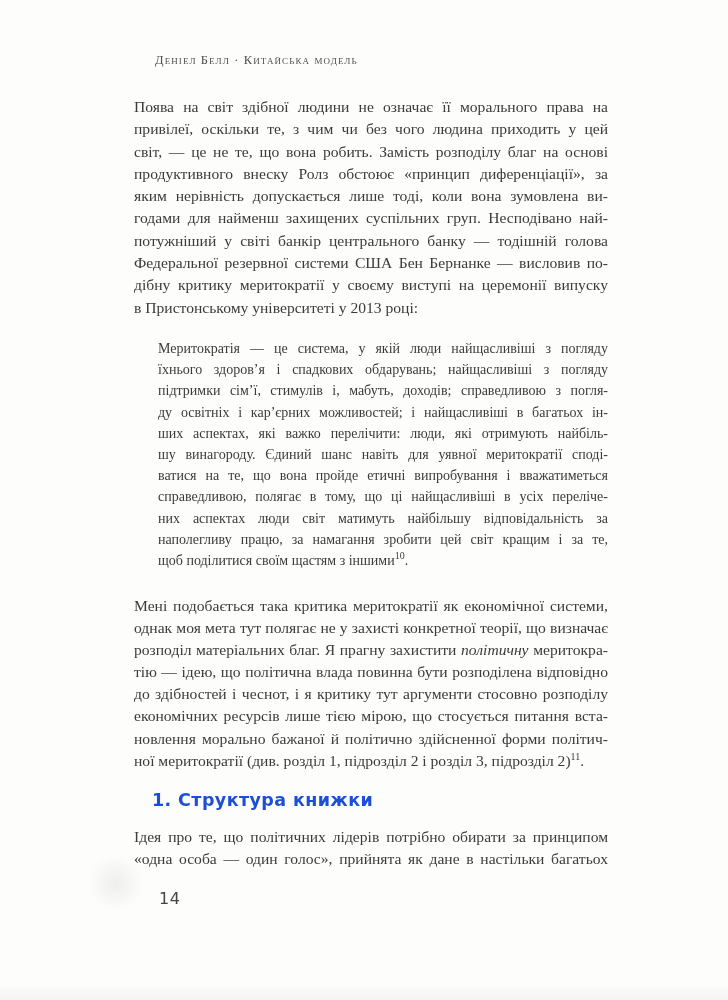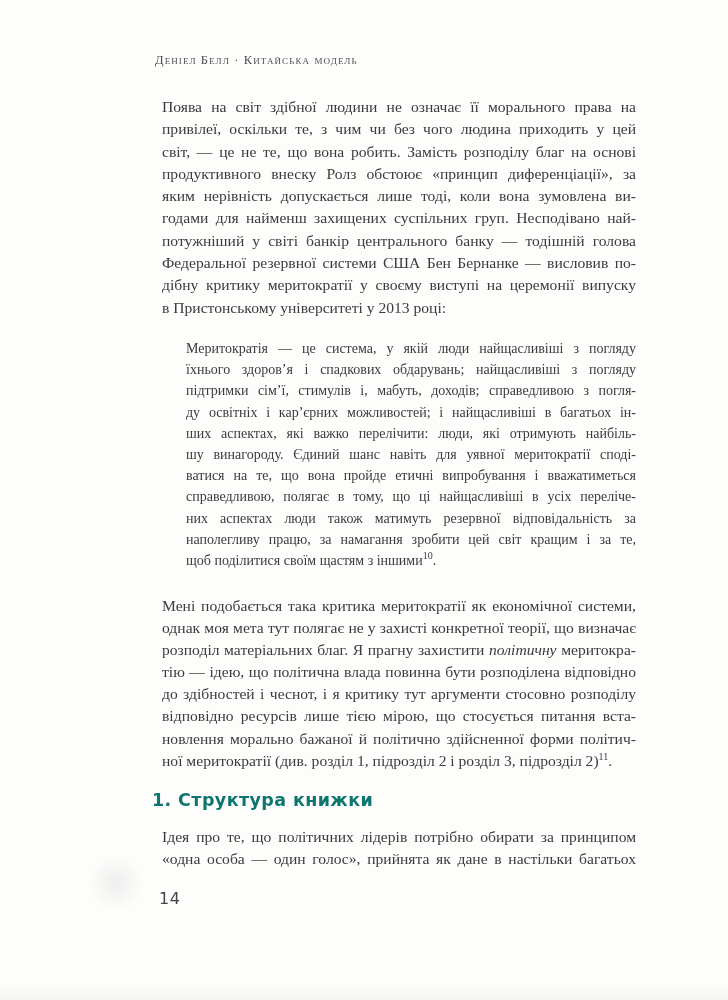--- a/index.html
+++ b/index.html
@@ -17,40 +17,40 @@
   .running-header{
     position:absolute;left:155px;top:53px;
     font-family:Liberation Serif, serif;
     font-variant:small-caps;
     font-size:12.5px;
     letter-spacing:1.1px;
     color:#4e4e4e;
     white-space:nowrap;
   }
 
-  .para{position:absolute;margin-left:28px;}
+  .para{position:absolute;}
   .line{
     text-align:justify;
     text-align-last:justify;
     white-space:normal;
   }
   .line.last{text-align-last:left;}
 
   .p1{left:134px;top:96px;width:474px;font-size:15.6px;line-height:22.3px;}
   .quote{left:158px;top:338px;width:450px;font-size:14px;line-height:21.2px;}
   .p2{left:134px;top:595px;width:474px;font-size:15.6px;line-height:22.1px;}
   .p3{left:134px;top:826px;width:474px;font-size:15.6px;line-height:22.3px;}
 
   .section-heading{
     position:absolute;left:152px;top:790px;
     font-family:"DejaVu Sans","Liberation Sans",sans-serif;
     font-weight:bold;
     font-size:17.5px;
     letter-spacing:0.4px;
-    color:#0f766e;
+    color:#1d4ed8;
     white-space:nowrap;
   }
 
   .page-number{
     position:absolute;left:159px;top:889px;
     font-family:"DejaVu Sans","Liberation Sans",sans-serif;
     font-size:16px;
     letter-spacing:0.5px;
     color:#454545;
   }
@@ -97,32 +97,32 @@
 
   <div class="para quote">
     <div class="line">Меритократія — це система, у якій люди найщасливіші з погляду</div>
     <div class="line">їхнього здоров’я і спадкових обдарувань; найщасливіші з погляду</div>
     <div class="line">підтримки сім’ї, стимулів і, мабуть, доходів; справедливою з погля-</div>
     <div class="line">ду освітніх і кар’єрних можливостей; і найщасливіші в багатьох ін-</div>
     <div class="line">ших аспектах, які важко перелічити: люди, які отримують найбіль-</div>
     <div class="line">шу винагороду. Єдиний шанс навіть для уявної меритократії споді-</div>
     <div class="line">ватися на те, що вона пройде етичні випробування і вважатиметься</div>
     <div class="line">справедливою, полягає в тому, що ці найщасливіші в усіх переліче-</div>
-    <div class="line">них аспектах люди також матимуть резервної відповідальність за</div>
+    <div class="line">них аспектах люди світ матимуть найбільшу відповідальність за</div>
     <div class="line">наполегливу працю, за намагання зробити цей світ кращим і за те,</div>
     <div class="line last"><span>щоб поділитися своїм щастям з іншими</span><sup class="fn">10</sup><span>.</span></div>
   </div>
 
   <div class="para p2">
     <div class="line">Мені подобається така критика меритократії як економічної системи,</div>
     <div class="line">однак моя мета тут полягає не у захисті конкретної теорії, що визначає</div>
     <div class="line"><span>розподіл матеріальних благ. Я прагну захистити </span><span class="italic">політичну</span><span> меритокра-</span></div>
     <div class="line">тію — ідею, що політична влада повинна бути розподілена відповідно</div>
     <div class="line">до здібностей і чеснот, і я критику тут аргументи стосовно розподілу</div>
-    <div class="line">відповідно ресурсів лише тією мірою, що стосується питання вста-</div>
+    <div class="line">економічних ресурсів лише тією мірою, що стосується питання вста-</div>
     <div class="line">новлення морально бажаної й політично здійсненної форми політич-</div>
     <div class="line last"><span>ної меритократії (див. розділ 1, підрозділ 2 і розділ 3, підрозділ 2)</span><sup class="fn">11</sup><span>.</span></div>
   </div>
 
   <div class="section-heading">1. Структура книжки</div>
 
   <div class="para p3">
     <div class="line">Ідея про те, що політичних лідерів потрібно обирати за принципом</div>
     <div class="line">«одна особа — один голос», прийнята як дане в настільки багатьох</div>
   </div>

